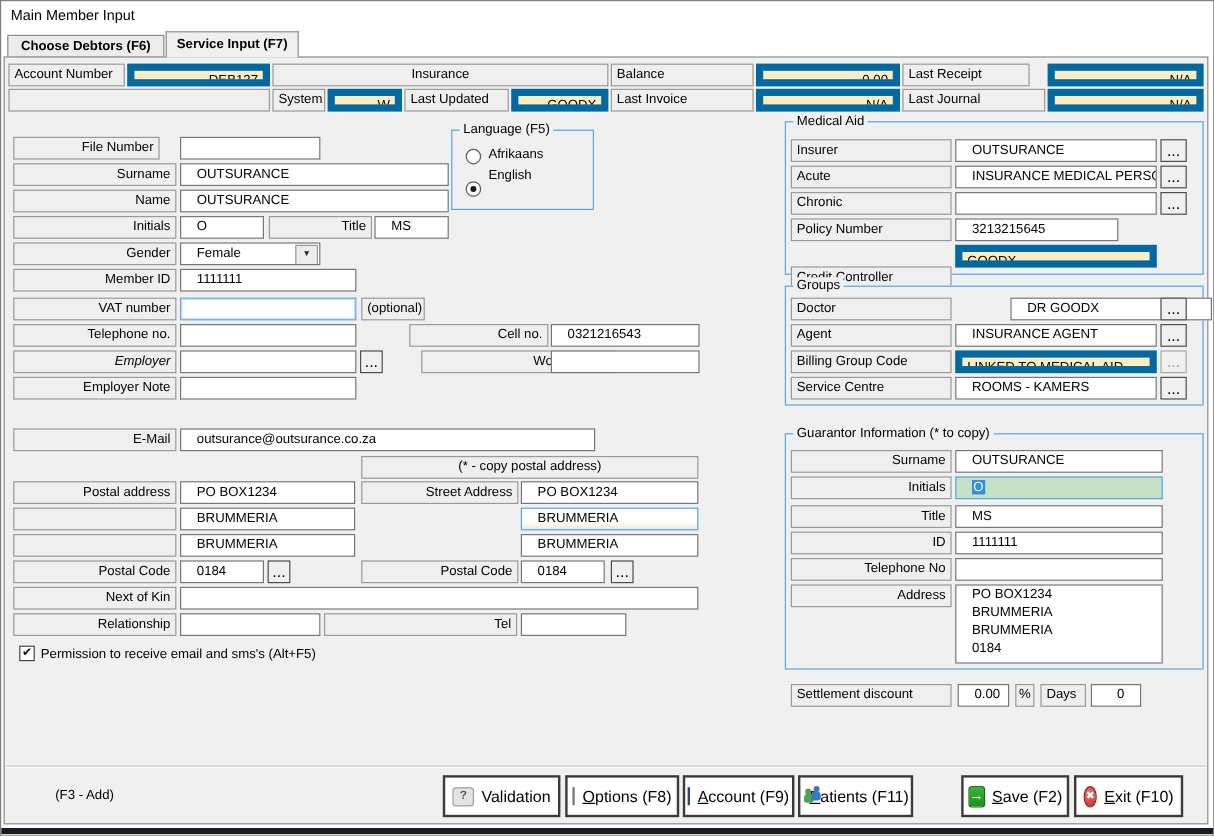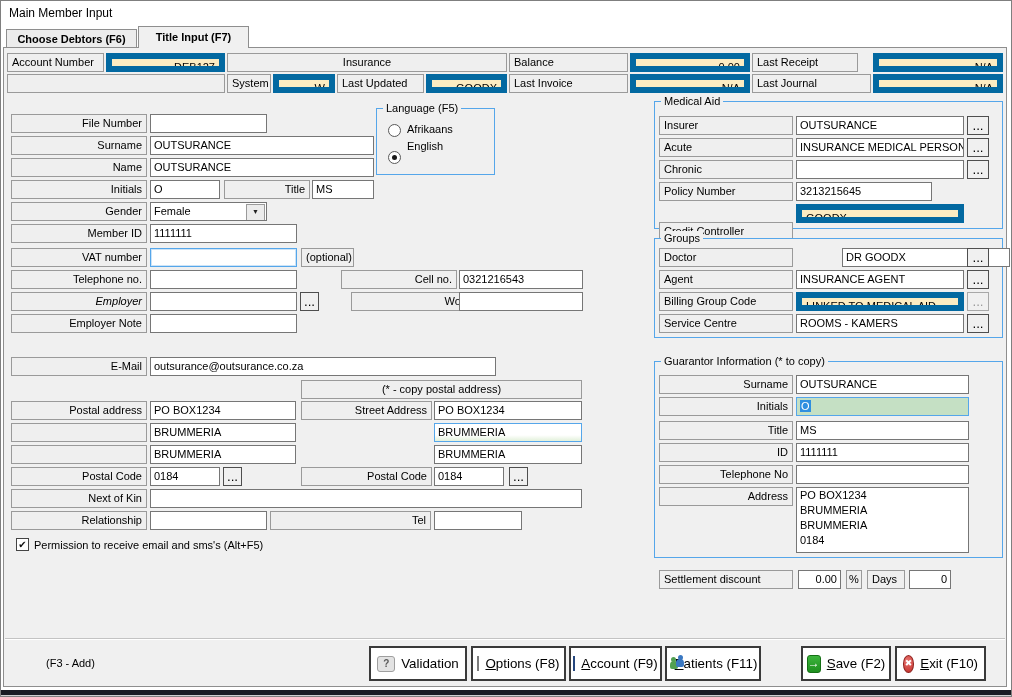--- a/index.html
+++ b/index.html
@@ -2,21 +2,21 @@
 <html><head>
 <meta charset="utf-8">
 <style>
   html,body{margin:0;padding:0;}
   body{width:1012px;height:697px;font-family:"Liberation Sans",sans-serif;font-size:11px;color:#000;background:#fff;}
   #window{position:relative;width:1012px;height:697px;overflow:hidden;background:#fff;border:1px solid #7f7f7f;box-sizing:border-box;}
   .abs{position:absolute;box-sizing:border-box;}
   .lbl{background:#efefef;border:1px solid #9a9a9a;height:19px;line-height:17px;padding:0 4px;overflow:hidden;white-space:nowrap;}
   .lbl.r{text-align:right;}
   .lbl.c{text-align:center;}
-  .inp{background:#fff;border:1px solid #767676;height:19px;line-height:17px;padding:0 3px;overflow:hidden;white-space:nowrap;}
+  .inp{background:#fff;border:1px solid #767676;height:19px;line-height:17px;padding:0 13px;overflow:hidden;white-space:nowrap;}
   .inp.r{text-align:right;}
   .tan{background:#fcecc2;border:6px solid #0369a1;height:19px;line-height:17px;padding:0 4px;overflow:hidden;white-space:nowrap;}
   .tan.r{text-align:right;}
   .focus-blue{border:1px solid #55a6ea;box-shadow:inset 0 0 0 1px #cde4f7;}
   .hl-street{border:1px solid #55a6ea;background:linear-gradient(#ffffff 65%,#e2f0da);}
   .hl-green{background:#c5e0c4;border:1px solid #55a6ea;}
   .sel{background:#2f8fe0;color:#fff;padding:0 1px;}
   .grp{border:1px solid #55a6ea;background:#f0f0f0;}
   .legend{position:absolute;top:-8px;left:6px;background:#f0f0f0;padding:0 3px;line-height:14px;white-space:nowrap;}
   .btn3{background:#f0f0f0;border:1px solid #4e4e4e;height:19px;text-align:center;line-height:15px;cursor:pointer;padding:0;}
@@ -46,21 +46,21 @@
   .etch{border-top:1px solid #c3c3c3;border-bottom:1px solid #ffffff;height:0;}
 </style>
 </head>
 <body>
 
 <div id="window">
 
   <div class="abs" style="left:8px;top:5px;font-size:12px;">Main Member Input</div>
 
   <div class="abs tab" style="left:5px;top:28px;width:131px;height:19px;">Choose Debtors (F6)</div>
-  <div class="abs tab active" style="left:137px;top:25px;width:111px;height:22px;">Title Input (F7)</div>
+  <div class="abs tab active" style="left:137px;top:25px;width:111px;height:22px;">Service Input (F7)</div>
 
   <div class="abs panel" style="left:2px;top:46px;width:1004px;height:640px;"></div>
 
   <div class="abs lbl" style="left:6px;top:52px;width:97px;">Account Number</div>
   <div class="abs tan r" style="left:105px;top:52px;width:119px;">DEB127</div>
   <div class="abs lbl c" style="left:226px;top:52px;width:280px;">Insurance</div>
   <div class="abs lbl" style="left:508px;top:52px;width:119px;">Balance</div>
   <div class="abs tan r" style="left:629px;top:52px;width:120px;">0.00</div>
   <div class="abs lbl" style="left:751px;top:52px;width:106px;">Last Receipt</div>
   <div class="abs tan r" style="left:872px;top:52px;width:130px;">N/A</div>
@@ -68,21 +68,21 @@
   <div class="abs lbl" style="left:6px;top:73px;width:218px;"></div>
   <div class="abs lbl" style="left:226px;top:73px;width:44px;">System</div>
   <div class="abs tan r" style="left:272px;top:73px;width:62px;">W</div>
   <div class="abs lbl" style="left:336px;top:73px;width:87px;">Last Updated</div>
   <div class="abs tan r" style="left:425px;top:73px;width:81px;">GOODX</div>
   <div class="abs lbl" style="left:508px;top:73px;width:119px;">Last Invoice</div>
   <div class="abs tan r" style="left:629px;top:73px;width:120px;">N/A</div>
   <div class="abs lbl" style="left:751px;top:73px;width:119px;">Last Journal</div>
   <div class="abs tan r" style="left:872px;top:73px;width:130px;">N/A</div>
 
-  <div class="abs lbl r" style="left:10px;top:113px;width:136px;">File Number</div>
+  <div class="abs lbl r" style="left:10px;top:113px;width:122px;">File Number</div>
   <div class="abs inp" style="left:149px;top:113px;width:117px;"></div>
 
   <div class="abs lbl r" style="left:10px;top:135px;width:136px;">Surname</div>
   <div class="abs inp" style="left:149px;top:135px;width:224px;">OUTSURANCE</div>
 
   <div class="abs lbl r" style="left:10px;top:157px;width:136px;">Name</div>
   <div class="abs inp" style="left:149px;top:157px;width:224px;">OUTSURANCE</div>
 
   <div class="abs lbl r" style="left:10px;top:179px;width:136px;">Initials</div>
   <div class="abs inp" style="left:149px;top:179px;width:70px;">O</div>

